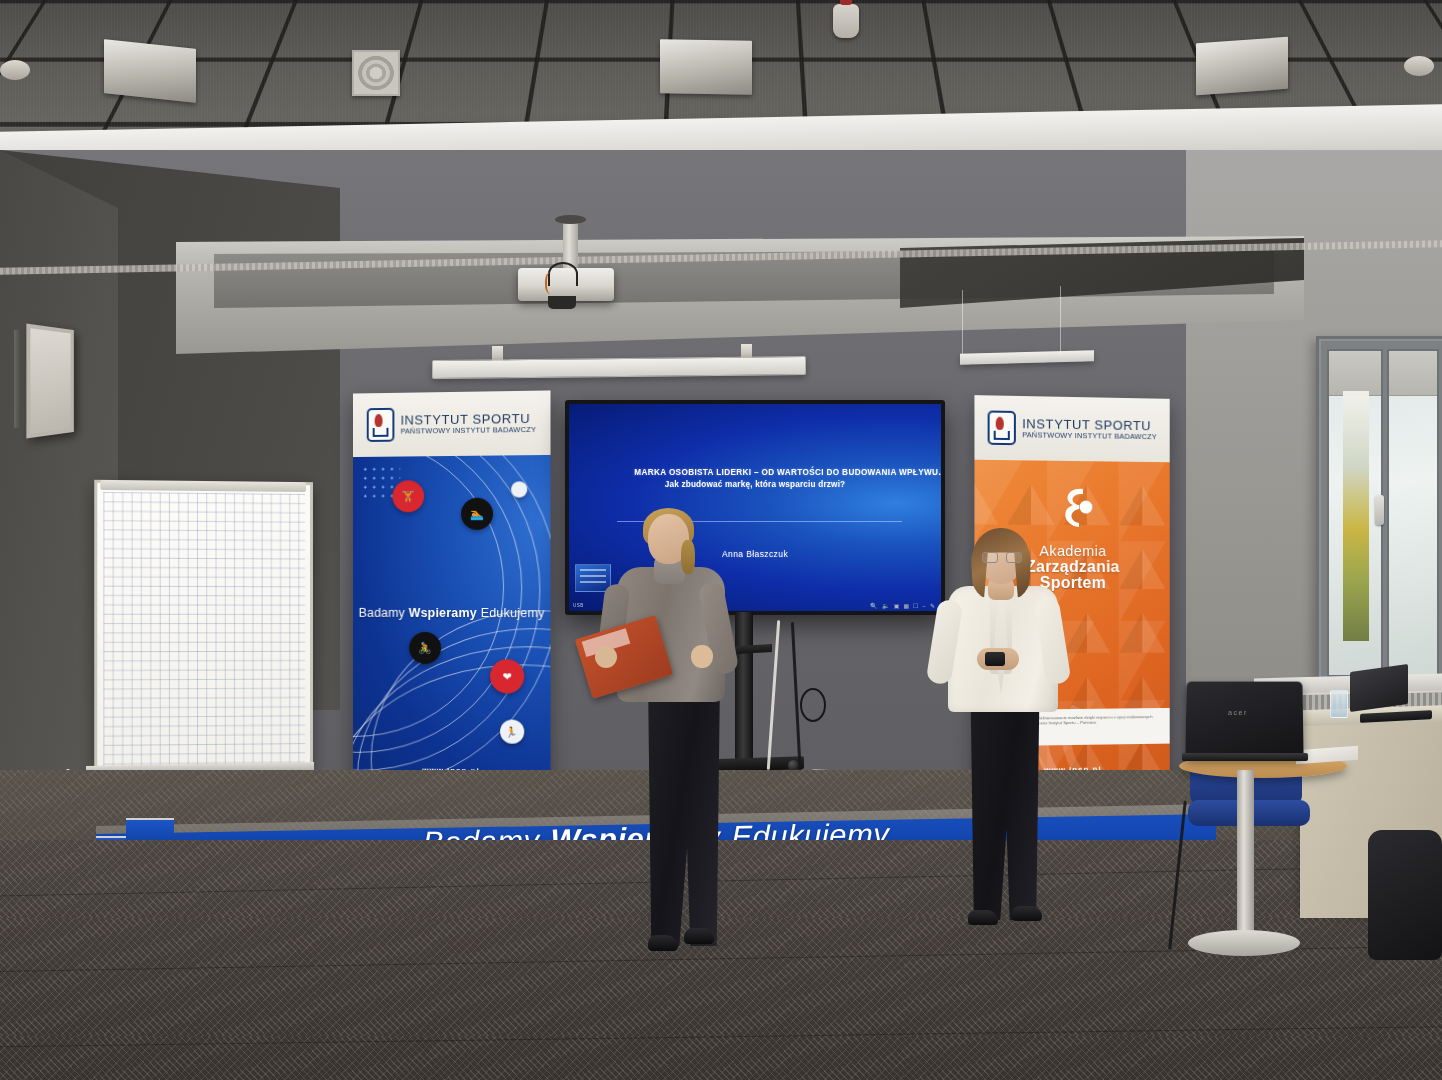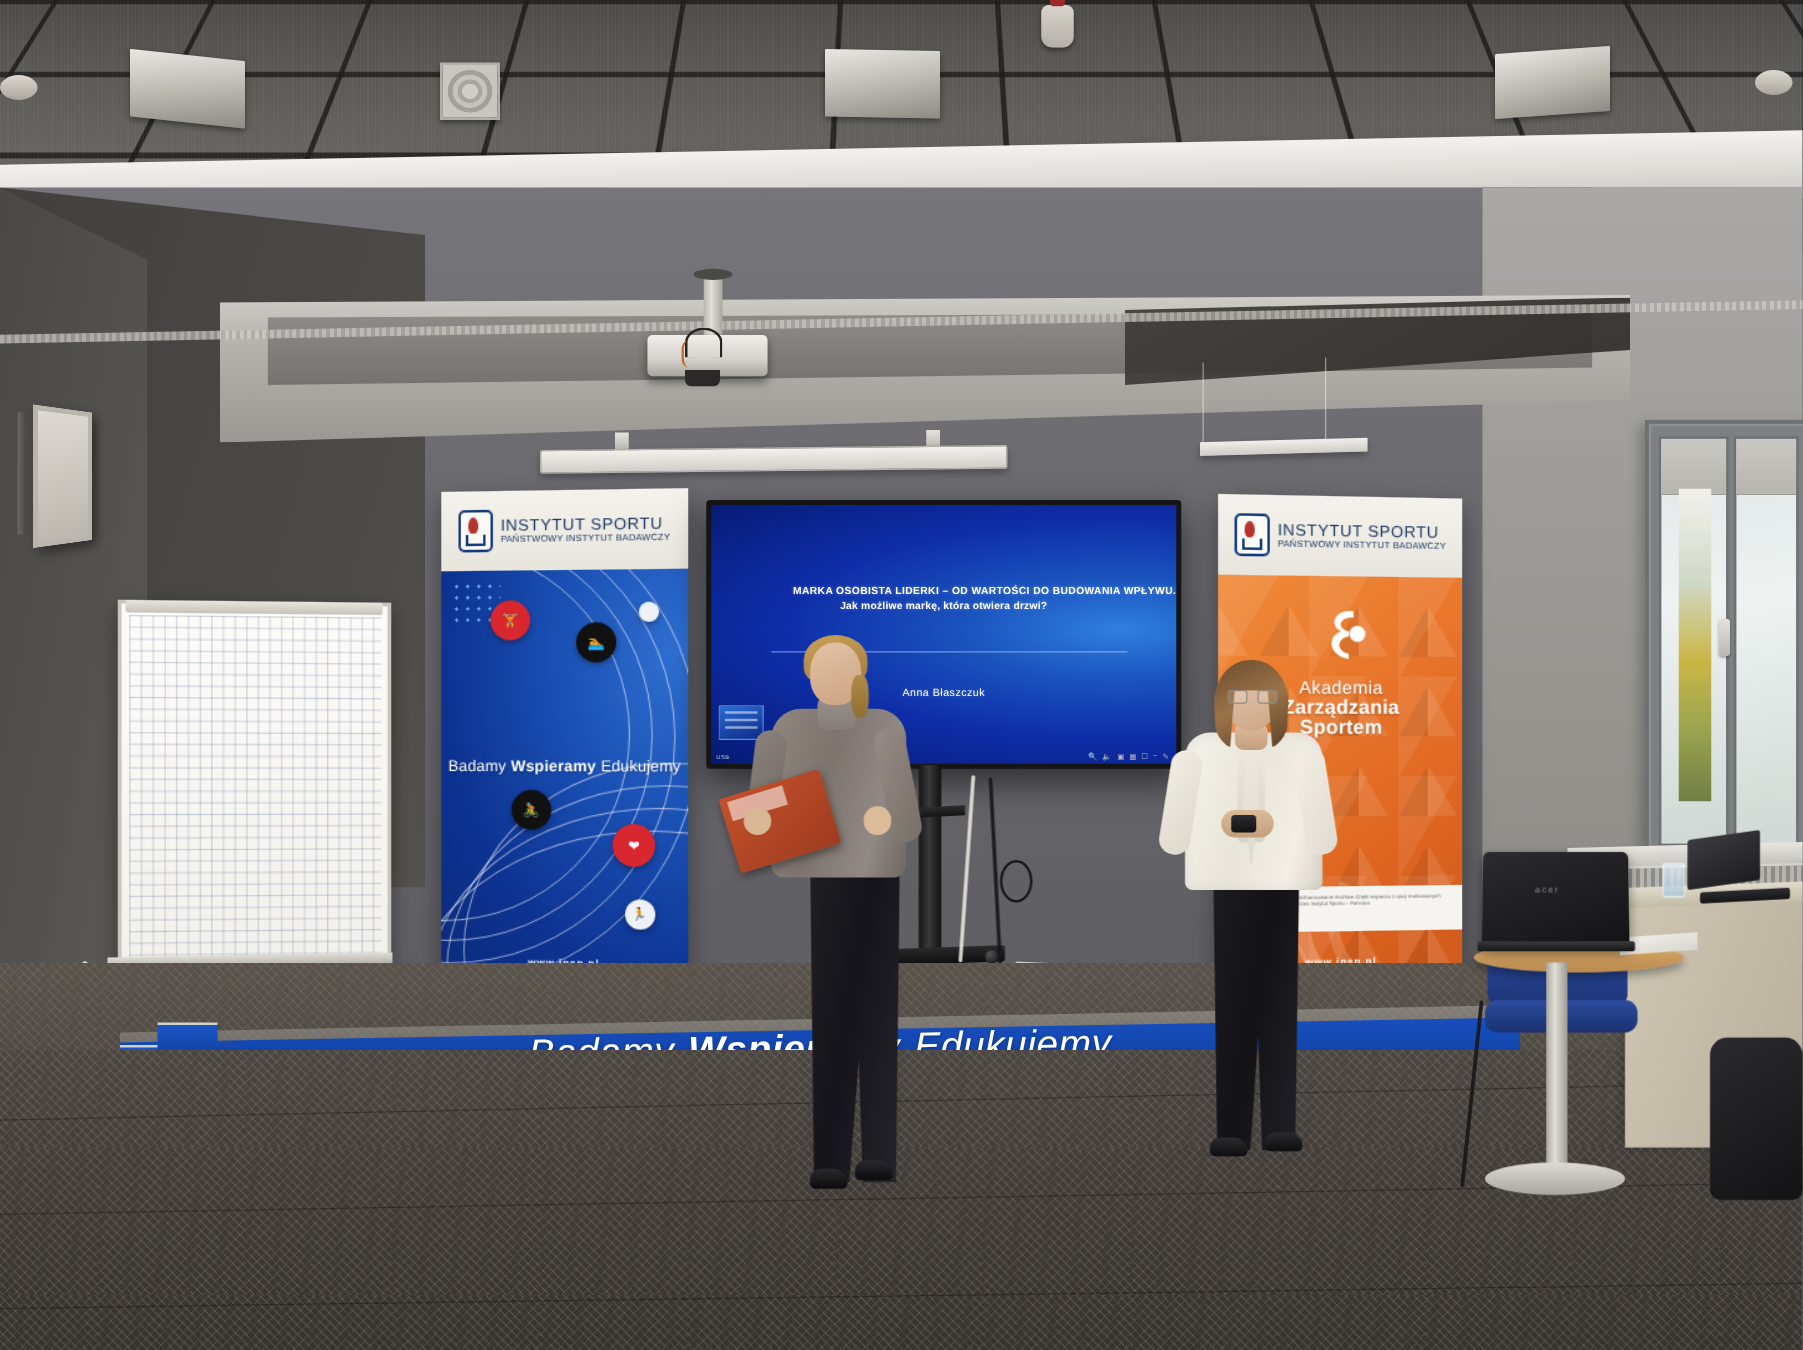--- a/index.html
+++ b/index.html
@@ -850,21 +850,21 @@
         <div class="bf-row">
           <span>Instytut Sportu - PIB</span>
         </div>
       </div>
     </div>
   </div>
 
   <div class="tv">
     <div class="tv-screen">
       <div class="slide-title">MARKA OSOBISTA LIDERKI – OD WARTOŚCI DO BUDOWANIA WPŁYWU.</div>
-      <div class="slide-sub">Jak możliwe markę, która otwiera drzwi?</div>
+      <div class="slide-sub">Jak zbudować markę, która wsparciu drzwi?</div>
       <div class="slide-rule"></div>
       <div class="slide-author">Anna Błaszczuk</div>
       <div class="slide-thumb">
           <span></span>
           <span></span>
           <span></span>
         </div>
       <div class="tv-badge">USB</div>
       <div class="tv-ctrls">
         <span>🔍</span>

